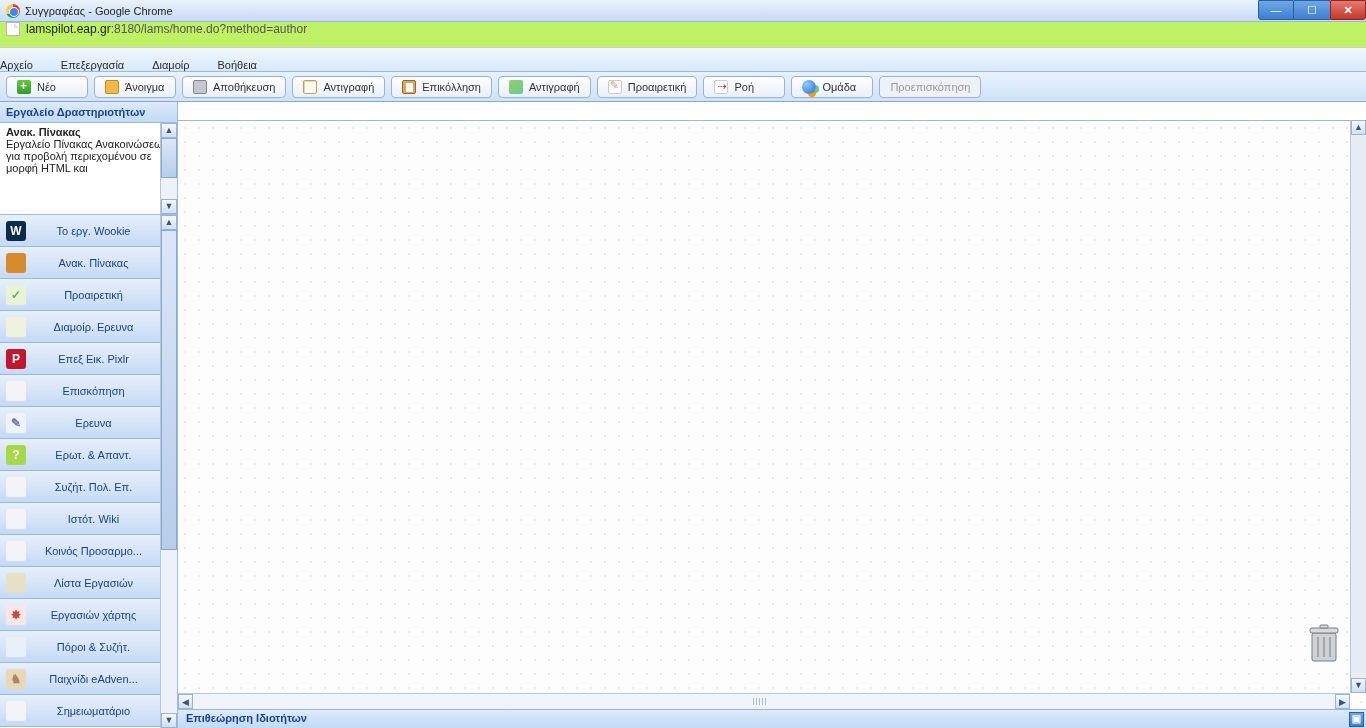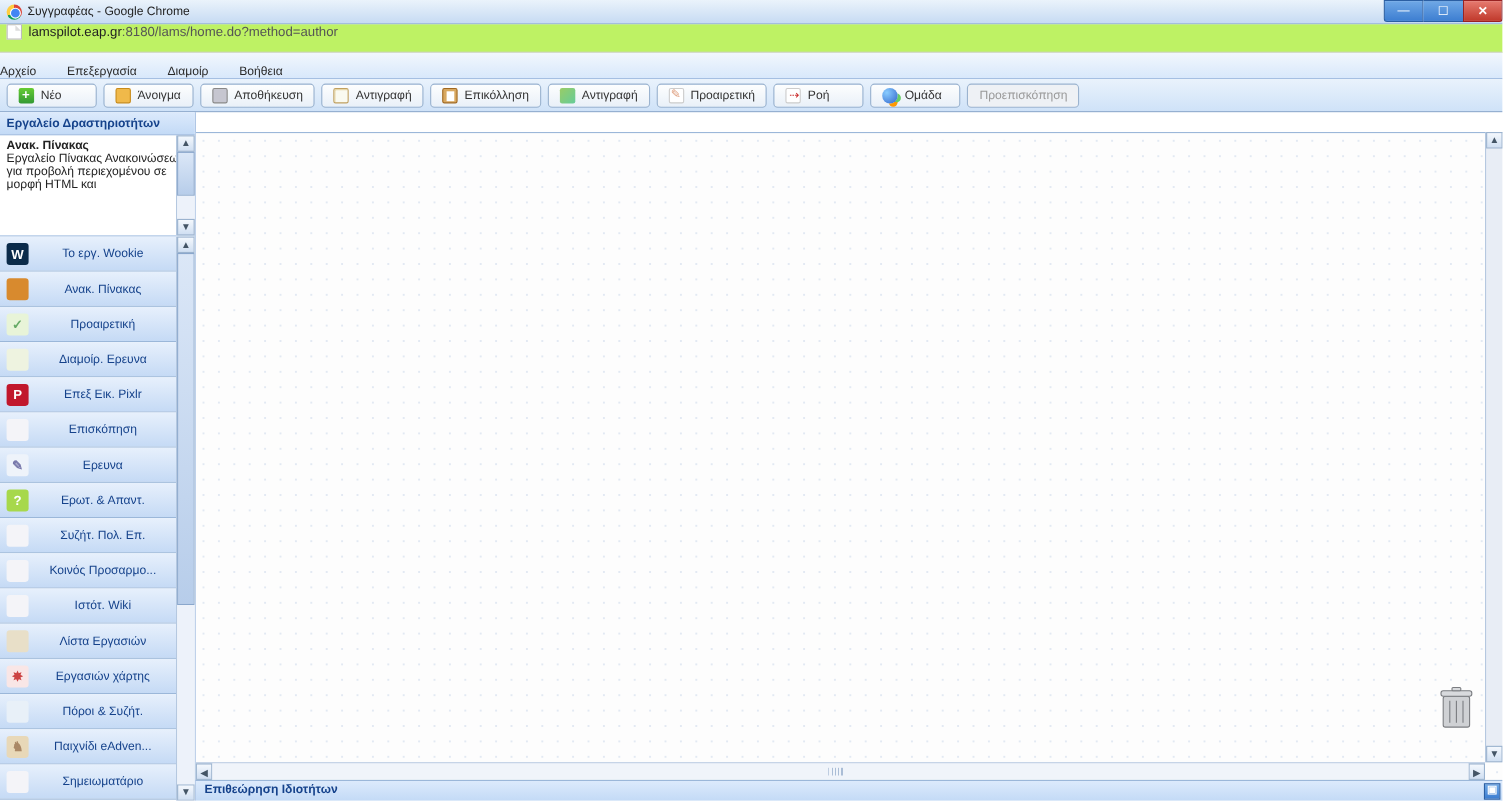--- a/index.html
+++ b/index.html
@@ -210,25 +210,25 @@
           <div class="list-item">
             <span class="list-icon" style="background: rgb(167, 216, 76); color: rgb(255, 255, 255); font-weight: bold; font-size: 12px; text-align: center; line-height: 20px;">?</span>
             <span class="list-label">Ερωτ. &amp; Απαντ.</span>
           </div>
           <div class="list-item">
             <span class="list-icon" style="background: rgb(244, 244, 248); color: rgb(170, 170, 170); font-weight: bold; font-size: 12px; text-align: center; line-height: 20px;"></span>
             <span class="list-label">Συζήτ. Πολ. Επ.</span>
           </div>
           <div class="list-item">
             <span class="list-icon" style="background: rgb(244, 244, 248); color: rgb(170, 170, 170); font-weight: bold; font-size: 12px; text-align: center; line-height: 20px;"></span>
+            <span class="list-label">Ιστότ. Wiki</span>
+          </div>
+          <div class="list-item">
+            <span class="list-icon" style="background: rgb(244, 244, 248); color: rgb(170, 170, 170); font-weight: bold; font-size: 12px; text-align: center; line-height: 20px;"></span>
             <span class="list-label">Κοινός Προσαρμο...</span>
-          </div>
-          <div class="list-item">
-            <span class="list-icon" style="background: rgb(244, 244, 248); color: rgb(170, 170, 170); font-weight: bold; font-size: 12px; text-align: center; line-height: 20px;"></span>
-            <span class="list-label">Ιστότ. Wiki</span>
           </div>
           <div class="list-item">
             <span class="list-icon" style="background: rgb(232, 223, 200); color: rgb(170, 136, 136); font-weight: bold; font-size: 12px; text-align: center; line-height: 20px;"></span>
             <span class="list-label">Λίστα Εργασιών</span>
           </div>
           <div class="list-item">
             <span class="list-icon" style="background: rgb(249, 230, 230); color: rgb(204, 68, 68); font-weight: bold; font-size: 12px; text-align: center; line-height: 20px;">✸</span>
             <span class="list-label">Εργασιών χάρτης</span>
           </div>
           <div class="list-item">

